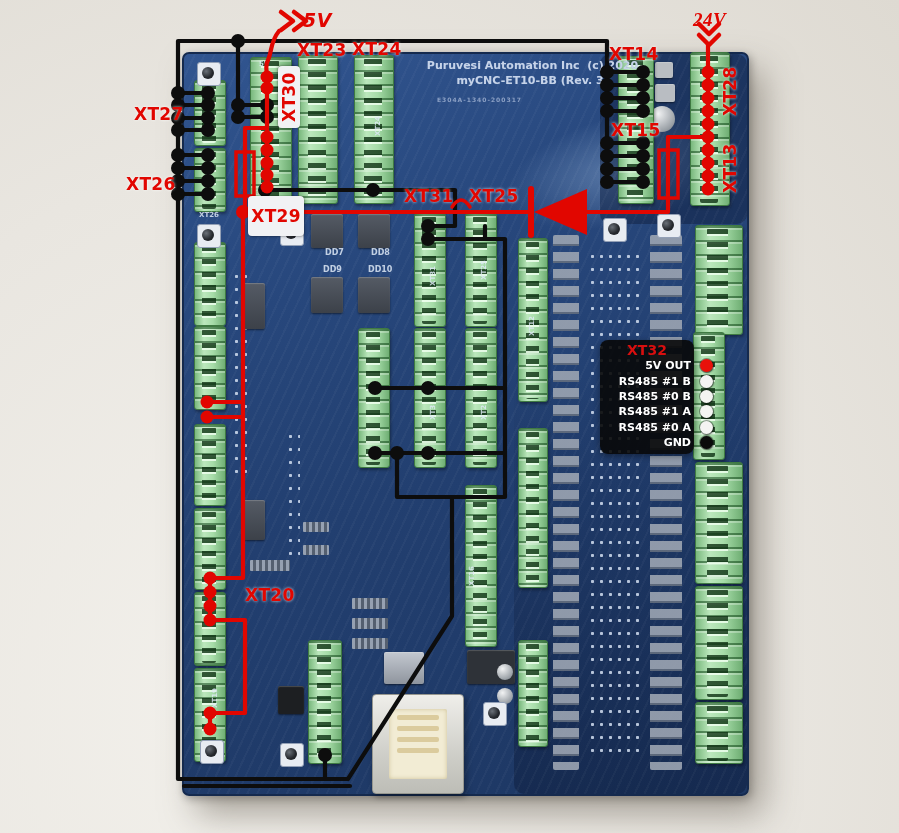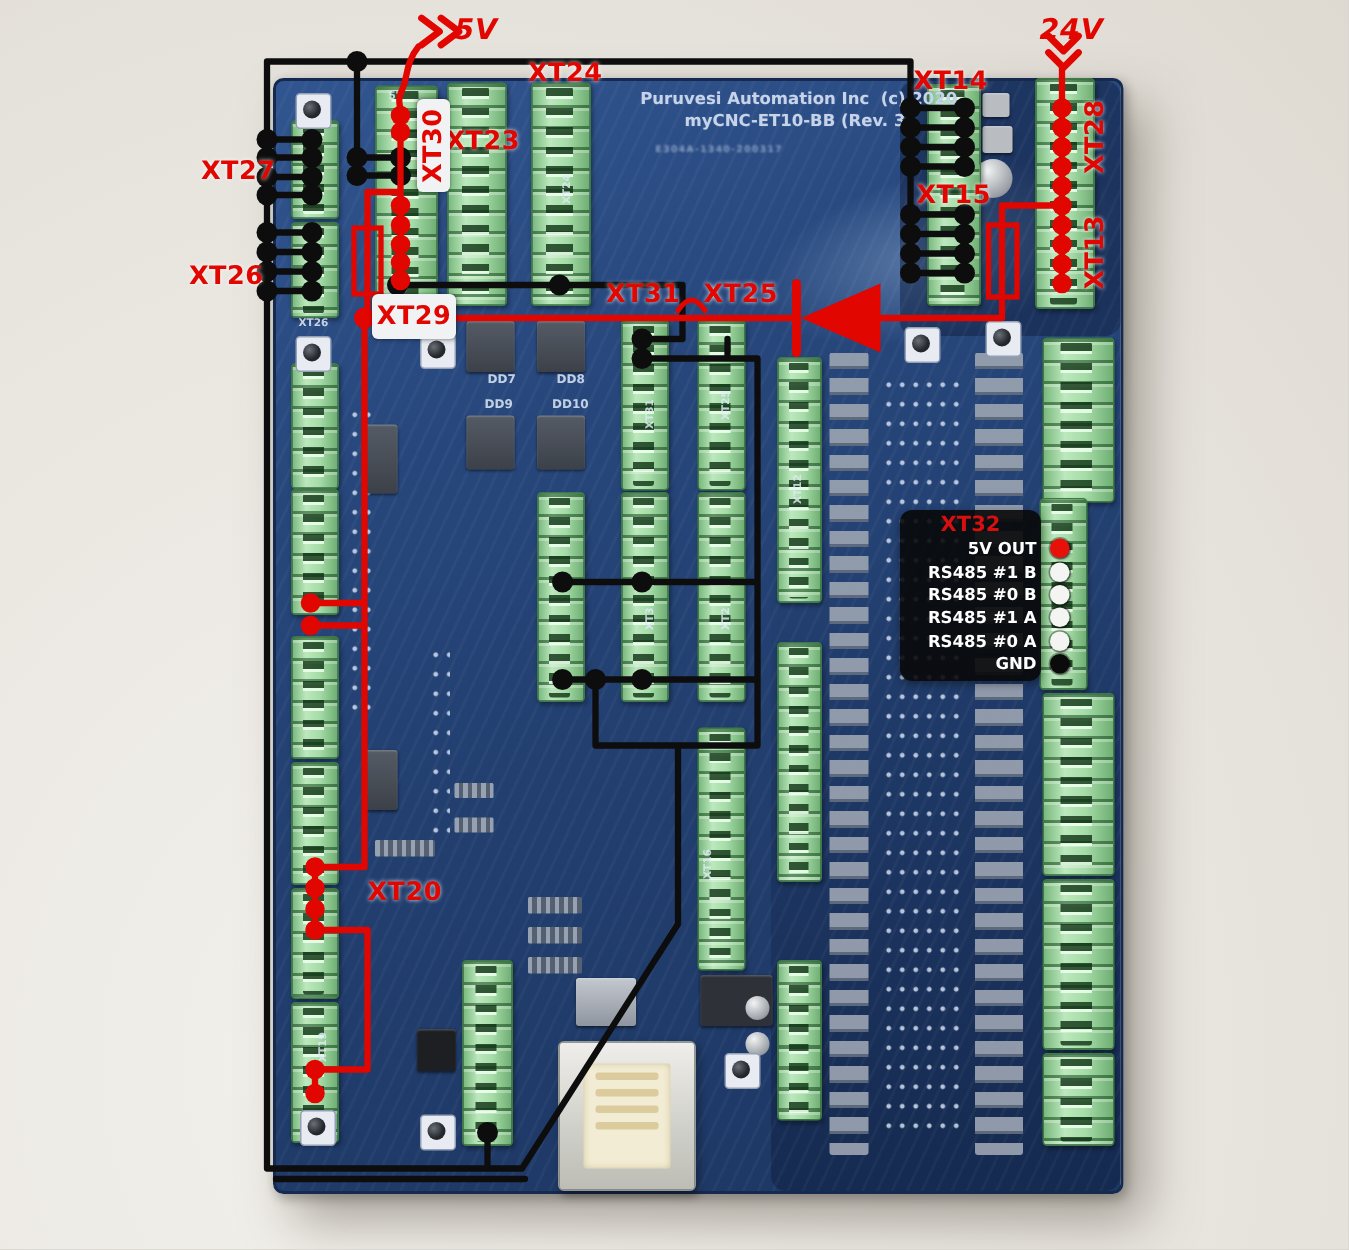--- a/index.html
+++ b/index.html
@@ -298,28 +298,28 @@
       <circle cx="210" cy="578" r="6.5"></circle>
         <circle cx="210" cy="592" r="6.5"></circle>
         <circle cx="210" cy="606" r="6.5"></circle>
         <circle cx="210" cy="620" r="6.5"></circle>
       <circle cx="210" cy="713" r="6.5"></circle>
         <circle cx="210" cy="729" r="6.5"></circle>
     </g>
   </svg>
 
   <div class="plabel" style="left:303px;top:9px;">5V</div>
-  <div class="plabel" style="left:693px;top:9px;">24V</div>
-  <div class="rlabel" style="left:297px;top:40px;margin-top:44px;">XT23</div>
+  <div class="plabel" style="left:693px;top:9px;font-family:Liberation Serif, serif;">24V</div>
+  <div class="rlabel" style="left:297px;top:40px;">XT23</div>
   <div class="rlabel" style="left:352px;top:39px;">XT24</div>
   <div class="rlabel" style="left:134px;top:104px;">XT27</div>
   <div class="rlabel" style="left:126px;top:174px;">XT26</div>
   <div class="rlabel" style="left:609px;top:44px;">XT14</div>
   <div class="rlabel" style="left:611px;top:120px;">XT15</div>
   <div class="rlabel vtext" style="left:720px;top:58px;height:58px;">XT28</div>
   <div class="rlabel vtext" style="left:720px;top:135px;height:58px;">XT13</div>
   <div class="rlabel pill vtext" style="left:278px;top:66px;width:22px;height:62px;z-index:60">XT30</div>
-  <div class="rlabel pill" style="left:248px;top:196px;width:56px;height:30px;z-index:60">XT29</div>
+  <div class="rlabel pill" style="left:248px;top:196px;width:56px;height:40px;z-index:60">XT29</div>
   <div class="rlabel" style="left:404px;top:186px;">XT31</div>
   <div class="rlabel" style="left:469px;top:186px;">XT25</div>
   <div class="rlabel" style="left:245px;top:585px;">XT20</div>
 
 </div>
 
 </body></html>

